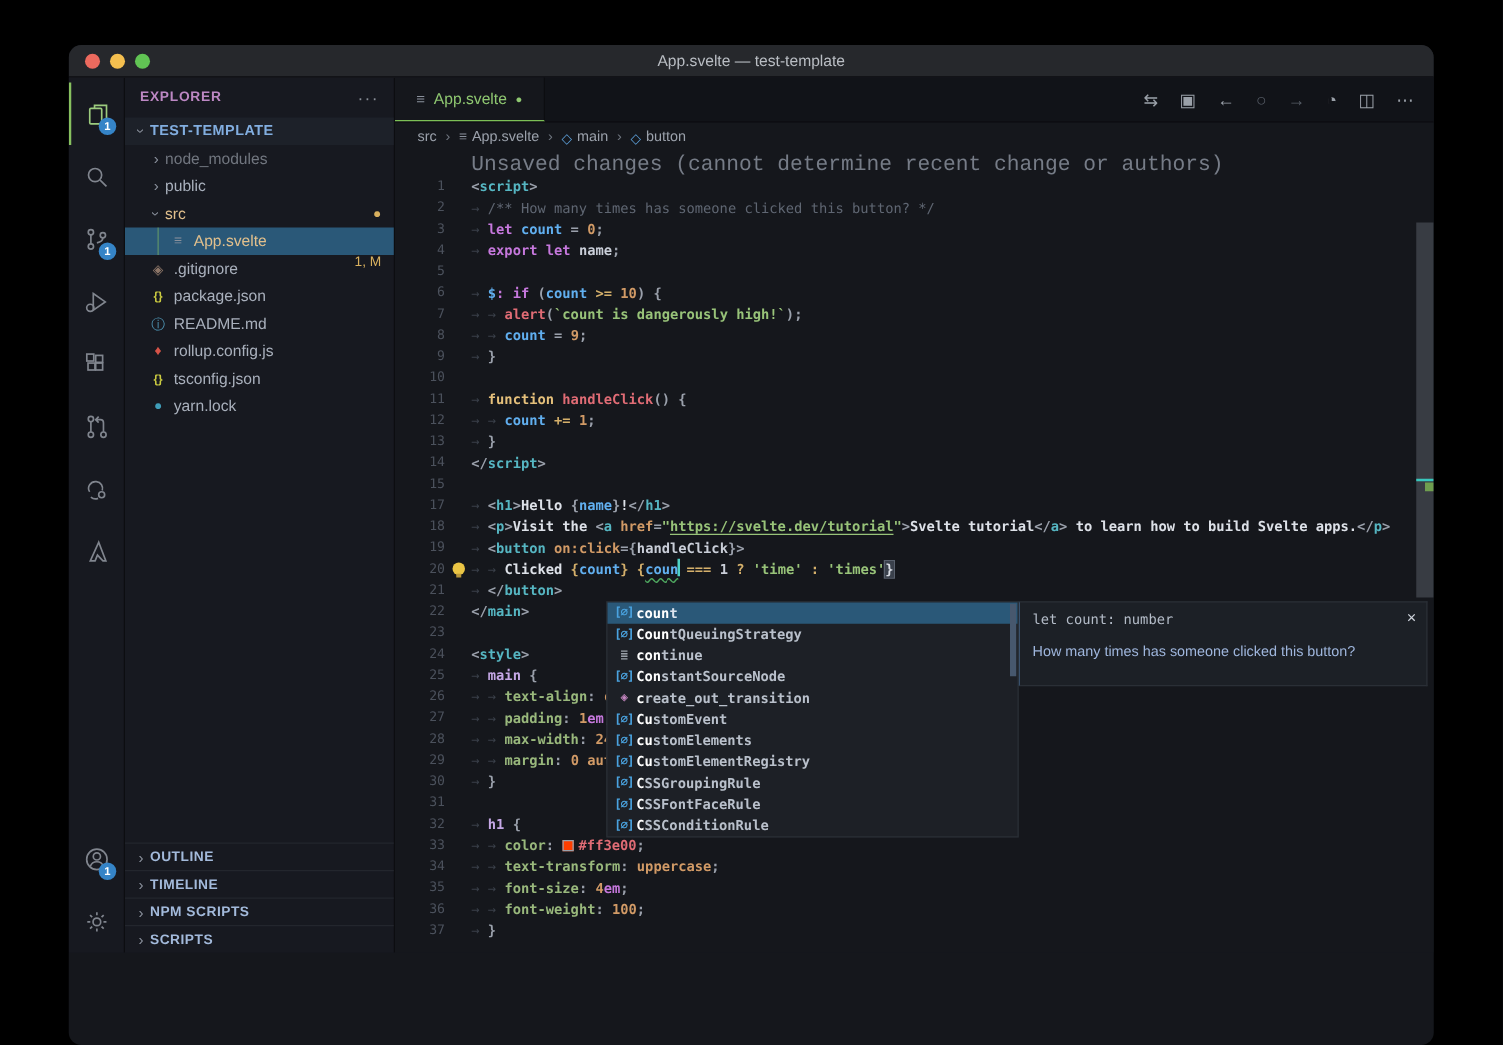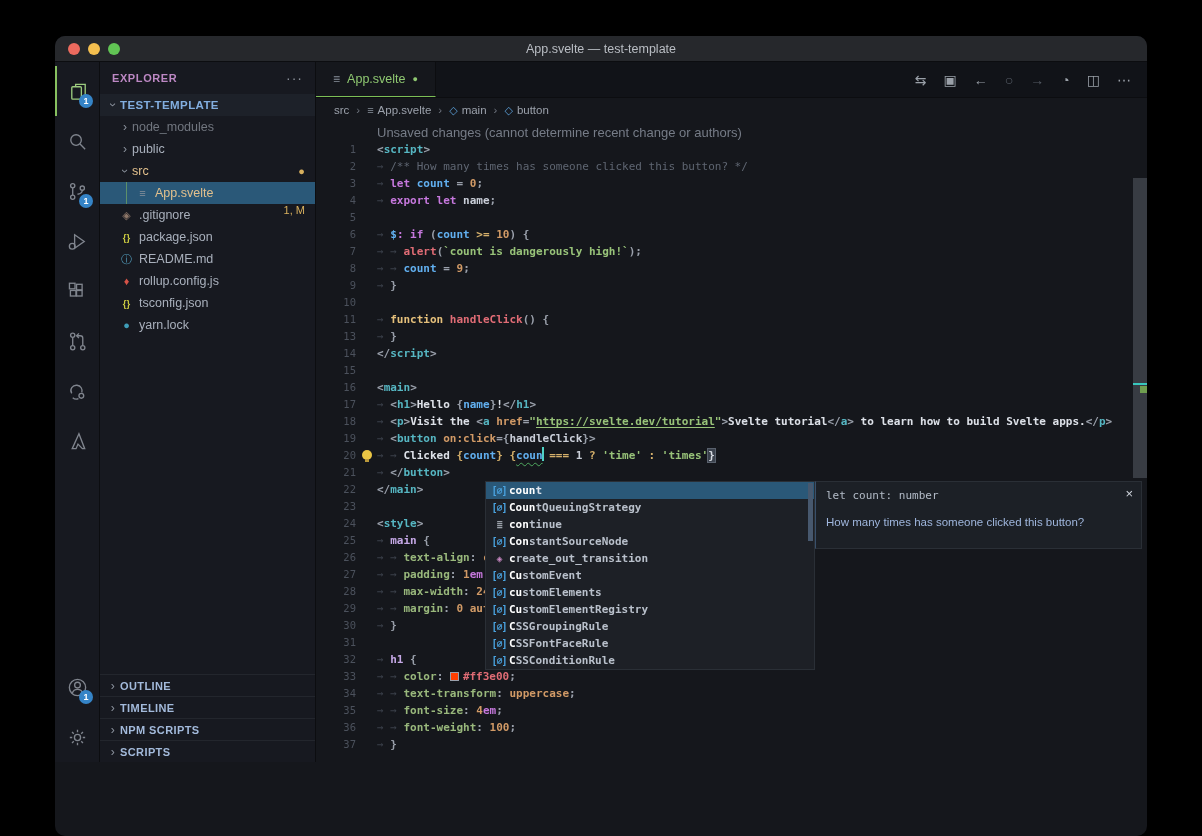--- a/index.html
+++ b/index.html
@@ -59,21 +59,21 @@
   .crumbs{height:24px;display:flex;align-items:center;padding-left:18px;font-size:11.5px;color:#9ba1ab;gap:4px;}
   .crumbs .sep{color:#6e747e;margin:0 3px;}
   .crumbs .ci{font-size:11px;}
   .ci.sym{color:#5c9fd8;} .ci.file{color:#8a919c;}
   
   .code-region{position:relative;flex:1;overflow:hidden;}
   .code-lines{position:absolute;inset:2px 0 0 0;font-family:"DejaVu Sans Mono",monospace;font-size:11px;line-height:17px;}
   .cl-row{height:17px;display:flex;white-space:pre;position:relative;}
   .ln-num{width:40px;text-align:right;color:#4b515c;font-size:10.5px;flex:none;}
   .ln-code{padding-left:21px;font-weight:600;color:#c9ced8;}
-  .ann .ln-code{font-family:Liberation Sans, sans-serif;font-weight:400;color:#767c87;font-size:13px;text-align:center;}
+  .ann .ln-code{font-family:Liberation Mono, monospace;font-weight:400;color:#767c87;font-size:17px;text-align:center;}
   .tk-pun{color:#9aa0ab}.tk-tag{color:#56b6c2}.tk-kw{color:#c678dd}.tk-var{color:#61afef}
   .tk-num{color:#d19a66}.tk-str{color:#98c379}.tk-fn{color:#e06c75}.tk-fnkw{color:#e5c07b}
   .tk-op{color:#d5b06b}.tk-attr{color:#d19a66}.tk-com{color:#5f6672;font-weight:400}
   .tk-txt{color:#dde1e8;font-weight:700}.tk-ws{color:#3a404a;font-weight:400}
   .tk-prop{color:#99b87c}.tk-sel{color:#c5a8e6}.tk-cssval{color:#d19a66}.tk-unit{color:#c678dd}
   .tk-hex{color:#e06c75}.tk-fg{color:#c9ced8}
   .tk-strlink{color:#98c379;text-decoration:underline;text-underline-offset:2px;}
   .tk-varsq{color:#61afef;text-decoration:underline wavy #4ea85f;text-decoration-thickness:1px;text-underline-offset:3px;}
   .tk-brmatch{color:#d9dde4;background:#3a414c;outline:1px solid #59616d;}
   .tk-cursor{display:inline-block;width:2px;height:14px;background:#4ed1c5;vertical-align:-2px;margin:0 -1px;}
@@ -294,24 +294,24 @@
             <div class="cl-row"><span class="ln-num">2</span><span class="ln-code"><span class="tk-ws">→ </span><span class="tk-com">/** How many times has someone clicked this button? */</span></span></div>
             <div class="cl-row"><span class="ln-num">3</span><span class="ln-code"><span class="tk-ws">→ </span><span class="tk-kw">let</span><span class="tk-fg"> </span><span class="tk-var">count</span><span class="tk-pun"> = </span><span class="tk-num">0</span><span class="tk-pun">;</span></span></div>
             <div class="cl-row"><span class="ln-num">4</span><span class="ln-code"><span class="tk-ws">→ </span><span class="tk-kw">export let</span><span class="tk-fg"> name</span><span class="tk-pun">;</span></span></div>
             <div class="cl-row"><span class="ln-num">5</span><span class="ln-code"></span></div>
             <div class="cl-row"><span class="ln-num">6</span><span class="ln-code"><span class="tk-ws">→ </span><span class="tk-var">$</span><span class="tk-kw">: if</span><span class="tk-pun"> (</span><span class="tk-var">count</span><span class="tk-op"> &gt;= </span><span class="tk-num">10</span><span class="tk-pun">) {</span></span></div>
             <div class="cl-row"><span class="ln-num">7</span><span class="ln-code"><span class="tk-ws">→ → </span><span class="tk-fn">alert</span><span class="tk-pun">(</span><span class="tk-str">`count is dangerously high!`</span><span class="tk-pun">);</span></span></div>
             <div class="cl-row"><span class="ln-num">8</span><span class="ln-code"><span class="tk-ws">→ → </span><span class="tk-var">count</span><span class="tk-pun"> = </span><span class="tk-num">9</span><span class="tk-pun">;</span></span></div>
             <div class="cl-row"><span class="ln-num">9</span><span class="ln-code"><span class="tk-ws">→ </span><span class="tk-pun">}</span></span></div>
             <div class="cl-row"><span class="ln-num">10</span><span class="ln-code"></span></div>
             <div class="cl-row"><span class="ln-num">11</span><span class="ln-code"><span class="tk-ws">→ </span><span class="tk-fnkw">function</span><span class="tk-fn"> handleClick</span><span class="tk-pun">() {</span></span></div>
+            <div class="cl-row"><span class="ln-num">12</span><span class="ln-code"><span class="tk-ws">→ → </span><span class="tk-var">count</span><span class="tk-op"> += </span><span class="tk-num">1</span><span class="tk-pun">;</span></span></div>
             <div class="cl-row"><span class="ln-num">13</span><span class="ln-code"><span class="tk-ws">→ </span><span class="tk-pun">}</span></span></div>
             <div class="cl-row"><span class="ln-num">14</span><span class="ln-code"><span class="tk-pun">&lt;/</span><span class="tk-tag">script</span><span class="tk-pun">&gt;</span></span></div>
             <div class="cl-row"><span class="ln-num">15</span><span class="ln-code"></span></div>
-            <div class="cl-row"><span class="ln-num">16</span><span class="ln-code"><span class="tk-pun">&lt;</span><span class="tk-tag">main</span><span class="tk-pun">&gt;</span></span></div>
             <div class="cl-row"><span class="ln-num">17</span><span class="ln-code"><span class="tk-ws">→ </span><span class="tk-pun">&lt;</span><span class="tk-tag">h1</span><span class="tk-pun">&gt;</span><span class="tk-txt">Hello </span><span class="tk-pun">{</span><span class="tk-var">name</span><span class="tk-pun">}</span><span class="tk-txt">!</span><span class="tk-pun">&lt;/</span><span class="tk-tag">h1</span><span class="tk-pun">&gt;</span></span></div>
             <div class="cl-row"><span class="ln-num">18</span><span class="ln-code"><span class="tk-ws">→ </span><span class="tk-pun">&lt;</span><span class="tk-tag">p</span><span class="tk-pun">&gt;</span><span class="tk-txt">Visit the </span><span class="tk-pun">&lt;</span><span class="tk-tag">a</span><span class="tk-attr"> href</span><span class="tk-pun">=</span><span class="tk-str">"</span><span class="tk-strlink">https://svelte.dev/tutorial</span><span class="tk-str">"</span><span class="tk-pun">&gt;</span><span class="tk-txt">Svelte tutorial</span><span class="tk-pun">&lt;/</span><span class="tk-tag">a</span><span class="tk-pun">&gt;</span><span class="tk-txt"> to learn how to build Svelte apps.</span><span class="tk-pun">&lt;/</span><span class="tk-tag">p</span><span class="tk-pun">&gt;</span></span></div>
             <div class="cl-row"><span class="ln-num">19</span><span class="ln-code"><span class="tk-ws">→ </span><span class="tk-pun">&lt;</span><span class="tk-tag">button</span><span class="tk-attr"> on:click</span><span class="tk-pun">=</span><span class="tk-pun">{</span><span class="tk-fg">handleClick</span><span class="tk-pun">}&gt;</span></span></div>
             <div class="cl-row"><span class="ln-num">20</span><span class="bulb"></span><span class="ln-code"><span class="tk-ws">→ → </span><span class="tk-txt">Clicked </span><span class="tk-op">{</span><span class="tk-var">count</span><span class="tk-op">}</span><span class="tk-fg"> </span><span class="tk-op">{</span><span class="tk-varsq">coun</span><span class="tk-cursor"></span><span class="tk-op"> === </span><span class="tk-fg">1</span><span class="tk-op"> ? </span><span class="tk-str">'time'</span><span class="tk-op"> : </span><span class="tk-str">'times'</span><span class="tk-brmatch">}</span></span></div>
             <div class="cl-row"><span class="ln-num">21</span><span class="ln-code"><span class="tk-ws">→ </span><span class="tk-pun">&lt;/</span><span class="tk-tag">button</span><span class="tk-pun">&gt;</span></span></div>
             <div class="cl-row"><span class="ln-num">22</span><span class="ln-code"><span class="tk-pun">&lt;/</span><span class="tk-tag">main</span><span class="tk-pun">&gt;</span></span></div>
             <div class="cl-row"><span class="ln-num">23</span><span class="ln-code"></span></div>
             <div class="cl-row"><span class="ln-num">24</span><span class="ln-code"><span class="tk-pun">&lt;</span><span class="tk-tag">style</span><span class="tk-pun">&gt;</span></span></div>
             <div class="cl-row"><span class="ln-num">25</span><span class="ln-code"><span class="tk-ws">→ </span><span class="tk-sel">main</span><span class="tk-pun"> {</span></span></div>
             <div class="cl-row"><span class="ln-num">26</span><span class="ln-code"><span class="tk-ws">→ → </span><span class="tk-prop">text-align</span><span class="tk-pun">: </span><span class="tk-cssval">center</span><span class="tk-pun">;</span></span></div>

